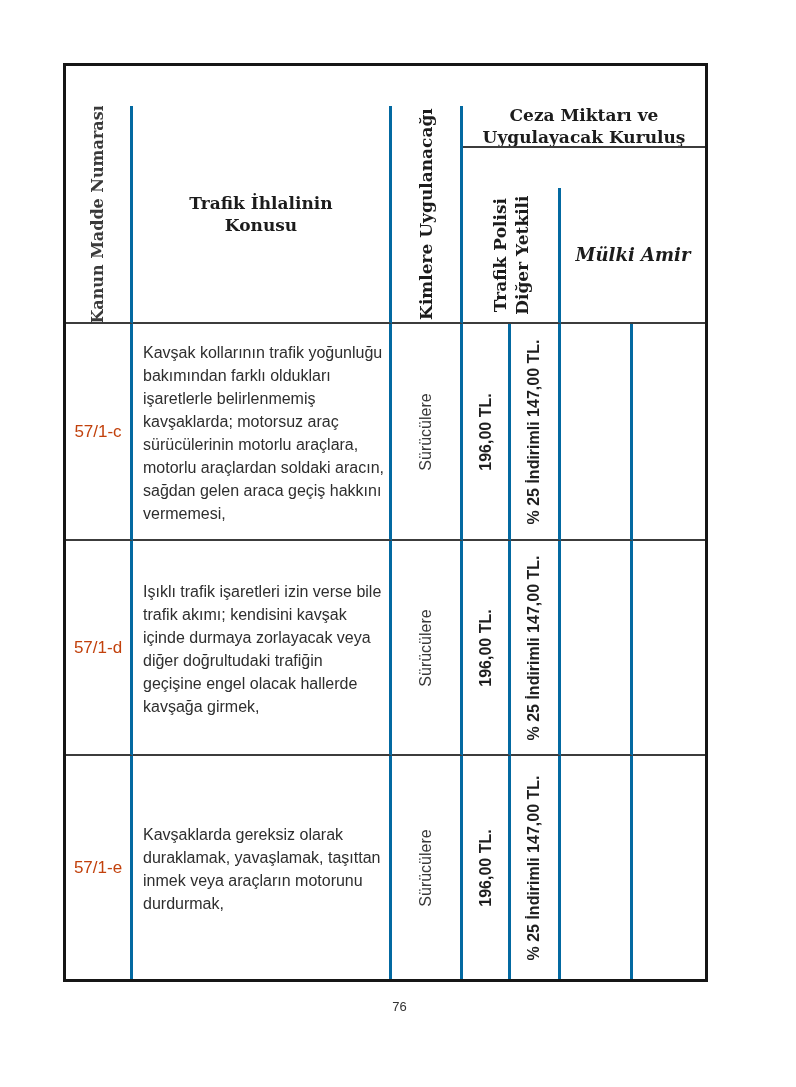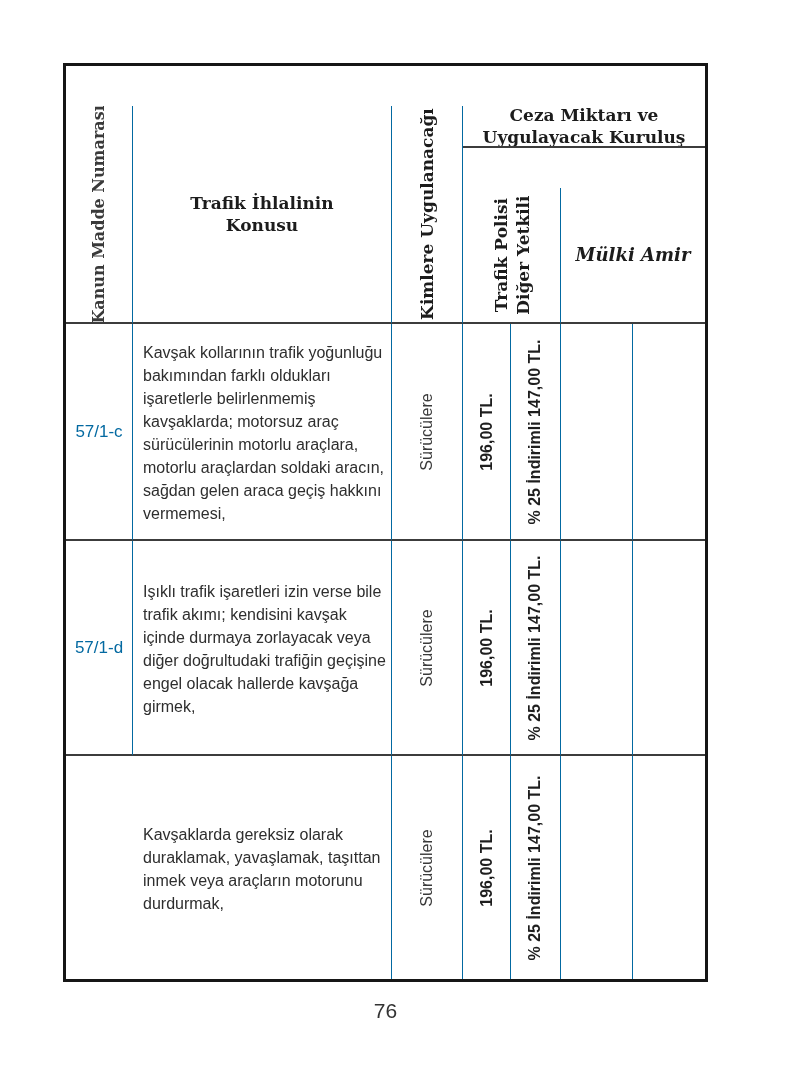--- a/index.html
+++ b/index.html
@@ -18,21 +18,21 @@
     top: 63px;
     width: 645px;
     height: 919px;
     border: 3px solid #161616;
     display: grid;
     grid-template-columns: 67px 259px 71px 48px 50px 72px 1fr;
     grid-template-rows: 82px 176px 217px 215px 1fr;
     background: #ffffff;
   }
   .cell {
-    border-right: 1px solid #0369a1;
+    border-right: 3px solid #0369a1;
     border-bottom: 2px solid #3c3c3c;
     display: flex;
     align-items: center;
     justify-content: center;
     overflow: hidden;
     color: #333333;
   }
   .cell.no-r { border-right: none; }
   .cell.no-b { border-bottom: none; }
 
@@ -53,46 +53,46 @@
   .rot2 {
     transform: rotate(-90deg);
     text-align: center;
     white-space: nowrap;
   }
   .rot2 span { display: block; }
 
   
   .madde {
     font-size: 17px;
-    color: #0369a1;
+    color: #c2410c;
   }
   .konu {
     justify-content: flex-start;
     text-align: left;
     padding: 8px 5px 6px 10px;
     font-size: 16px;
     line-height: 23px;
     color: #2e2e2e;
   }
   .kimlere .rot {
     font-size: 16px;
     color: #3a3a3a;
   }
   .amount .rot {
     font-weight: bold;
     font-size: 16px;
     color: #1e1e1e;
   }
   .page-number {
     position: absolute;
-    left: 63px;
+    left: 77px;
     top: 999px;
     width: 645px;
     text-align: center;
-    font-size: 21px;
+    font-size: 13px;
     color: #333333;
   }
 </style>
 </head>
 <body>
 
 <div class="page">
   <div class="penalty-table">
 
     <div class="cell hdr kimlere" style="grid-column:1; grid-row:1/3;">
@@ -153,20 +153,21 @@
     </div>
     <div class="cell amount" style="grid-column:4; grid-row:4;">
       <div class="rot">196,00 TL.</div>
     </div>
     <div class="cell amount" style="grid-column:5; grid-row:4;">
       <div class="rot">% 25 İndirimli 147,00 TL.</div>
     </div>
     <div class="cell" style="grid-column:6; grid-row:4;"></div>
     <div class="cell no-r" style="grid-column:7; grid-row:4;"></div>
 
+    <div class="cell madde no-b" style="grid-column:1; grid-row:5;">57/1-e</div>
     <div class="cell konu no-b" style="grid-column:2; grid-row:5;">
       <span>Kavşaklarda gereksiz olarak duraklamak, yavaşlamak, taşıttan inmek veya araçların motorunu durdurmak,</span>
     </div>
     <div class="cell kimlere no-b" style="grid-column:3; grid-row:5;">
       <div class="rot">Sürücülere</div>
     </div>
     <div class="cell amount no-b" style="grid-column:4; grid-row:5;">
       <div class="rot">196,00 TL.</div>
     </div>
     <div class="cell amount no-b" style="grid-column:5; grid-row:5;">

